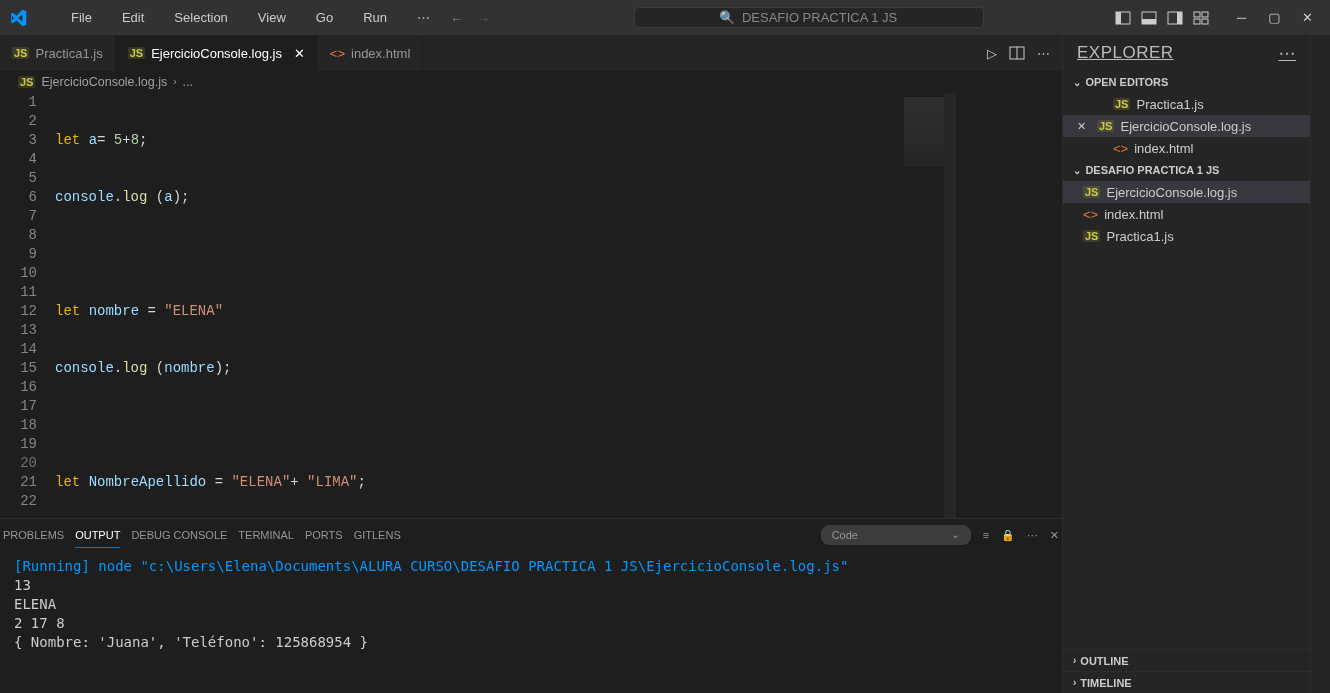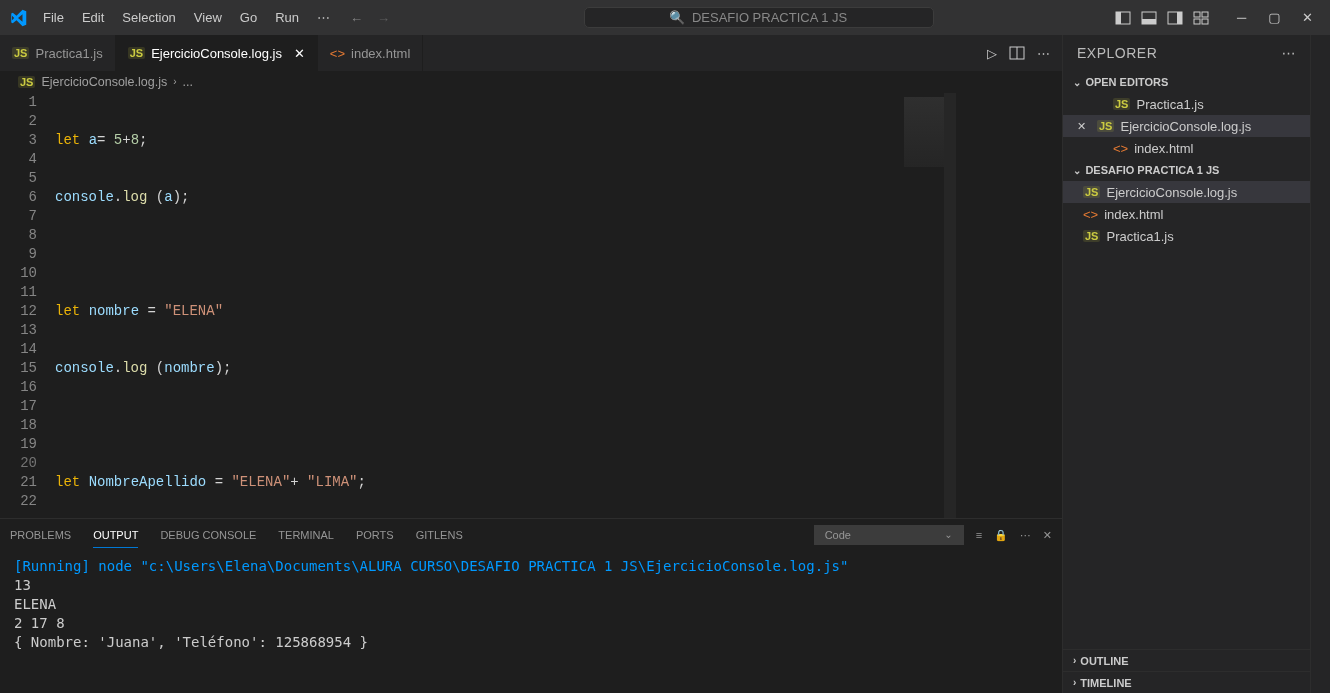--- a/index.html
+++ b/index.html
@@ -1,19 +1,19 @@
 <!DOCTYPE html>
 <html><head>
 <meta charset="utf-8">
 <style>
 * { margin: 0; padding: 0; box-sizing: border-box; }
 body { font-family: "Segoe UI", sans-serif; background: #1e1e1e; color: #cccccc; width: 1330px; height: 693px; overflow: hidden; font-size: 13px; display: flex; flex-direction: column; }
 .titlebar { height: 35px; background: #323233; display: flex; align-items: center; color: #cccccc; }
 .logo { width: 35px; display: flex; justify-content: center; }
-.menu { display: flex; gap: 2px; }
+.menu { display: flex; gap: 14px; margin-left: 28px; }
 .menu-item { padding: 4px 8px; cursor: pointer; }
 .title-center { flex: 1; display: flex; justify-content: center; align-items: center; gap: 8px; }
 .search-box { background: #252526; border: 1px solid #3c3c3c; padding: 2px 40px; border-radius: 5px; display: flex; align-items: center; gap: 6px; color: #888; min-width: 350px; justify-content: center; }
 .win-controls { display: flex; gap: 8px; padding: 0 10px; align-items: center; }
 .win-controls div { width: 25px; height: 30px; display: flex; align-items: center; justify-content: center; cursor: pointer; }
 .nav-arrows { display: flex; gap: 14px; padding: 0 12px; color: #888; }
 .layout-btns { display: flex; gap: 10px; padding-right: 10px; }
 .main { flex: 1; display: flex; overflow: hidden; }
 .editor-col { flex: 1; display: flex; flex-direction: column; overflow: hidden; }
 .tabbar { height: 36px; background: #252526; display: flex; align-items: stretch; }
@@ -28,30 +28,30 @@
 .minimap { width: 40px; position: absolute; right: 118px; top: 4px; height: 70px; background: linear-gradient(#3a3a3a, #2a2a2a); opacity: 0.6; }
 .minimap-sb { position: absolute; right: 106px; top: 0; width: 12px; height: 100%; background: rgba(255,255,255,0.04); }
 .kw { color: #eab308; }
 .var { color: #9cdcfe; }
 .num { color: #b5cea8; }
 .str { color: #ce9178; }
 .fn { color: #dcdcaa; }
 .op { color: #d4d4d4; }
 .pun { color: #d4d4d4; }
 .panel { height: 175px; border-top: 1px solid #2d2d2d; display: flex; flex-direction: column; }
-.panel-tabs { height: 32px; display: flex; align-items: center; padding: 0 10px; gap: 22px; font-size: 11px; color: #969696; }
+.panel-tabs { height: 32px; display: flex; align-items: center; padding: 0 3px; gap: 11px; font-size: 11px; color: #969696; }
 .panel-tabs .pt { cursor: pointer; padding: 6px 0; }
 .panel-tabs .pt.active { color: #fff; border-bottom: 1px solid #0078d4; }
 .panel-right { margin-left: auto; display: flex; align-items: center; gap: 12px; }
-.dropdown { background: #3c3c3c; border: 1px solid #3c3c3c; padding: 3px 10px; border-radius: 0; min-width: 150px; display: flex; justify-content: space-between; }
+.dropdown { background: #3c3c3c; border: 1px solid #3c3c3c; padding: 3px 10px; border-radius: 8px; min-width: 150px; display: flex; justify-content: space-between; }
 .output-body { flex: 1; padding: 6px 14px; font-family: Consolas, monospace; font-size: 14px; line-height: 19px; }
 .run-tag { color: #0099ff; }
 .cmd { color: #0099ff; }
 .sidebar { width: 248px; background: #252526; display: flex; flex-direction: column; border-left: 1px solid #2d2d2d; }
-.sidebar-header { height: 36px; display: flex; align-items: center; padding: 0 14px; font-size: 14px; letter-spacing: 0.5px; color: #bbbbbb; justify-content: space-between; }
+.sidebar-header { height: 36px; display: flex; align-items: center; padding: 0 14px; font-size: 17px; letter-spacing: 0.5px; color: #bbbbbb; justify-content: space-between; text-decoration: underline; }
 .section { display: flex; align-items: center; padding: 2px 10px; font-size: 11px; font-weight: 700; color: #cccccc; gap: 4px; height: 22px; }
 .item { display: flex; align-items: center; padding: 2px 10px 2px 30px; gap: 6px; font-size: 13px; height: 22px; cursor: pointer; }
 .item.active { background: #37373d; }
 .item .close { margin-right: 2px; color: #cccccc; font-size: 11px; width: 12px; }
 .sidebar-bottom { margin-top: auto; }
 .icon-js { color: #cbcb41; font-size: 11px; font-weight: bold; background: rgba(203,203,65,0.15); padding: 0 2px; border-radius: 2px; }
 .icon-html { color: #e37933; font-size: 13px; }
 .chevron { font-size: 10px; }
 .right-rail { width: 20px; background: #252526; border-left: 1px solid #2d2d2d; }
 svg { display: block; }

